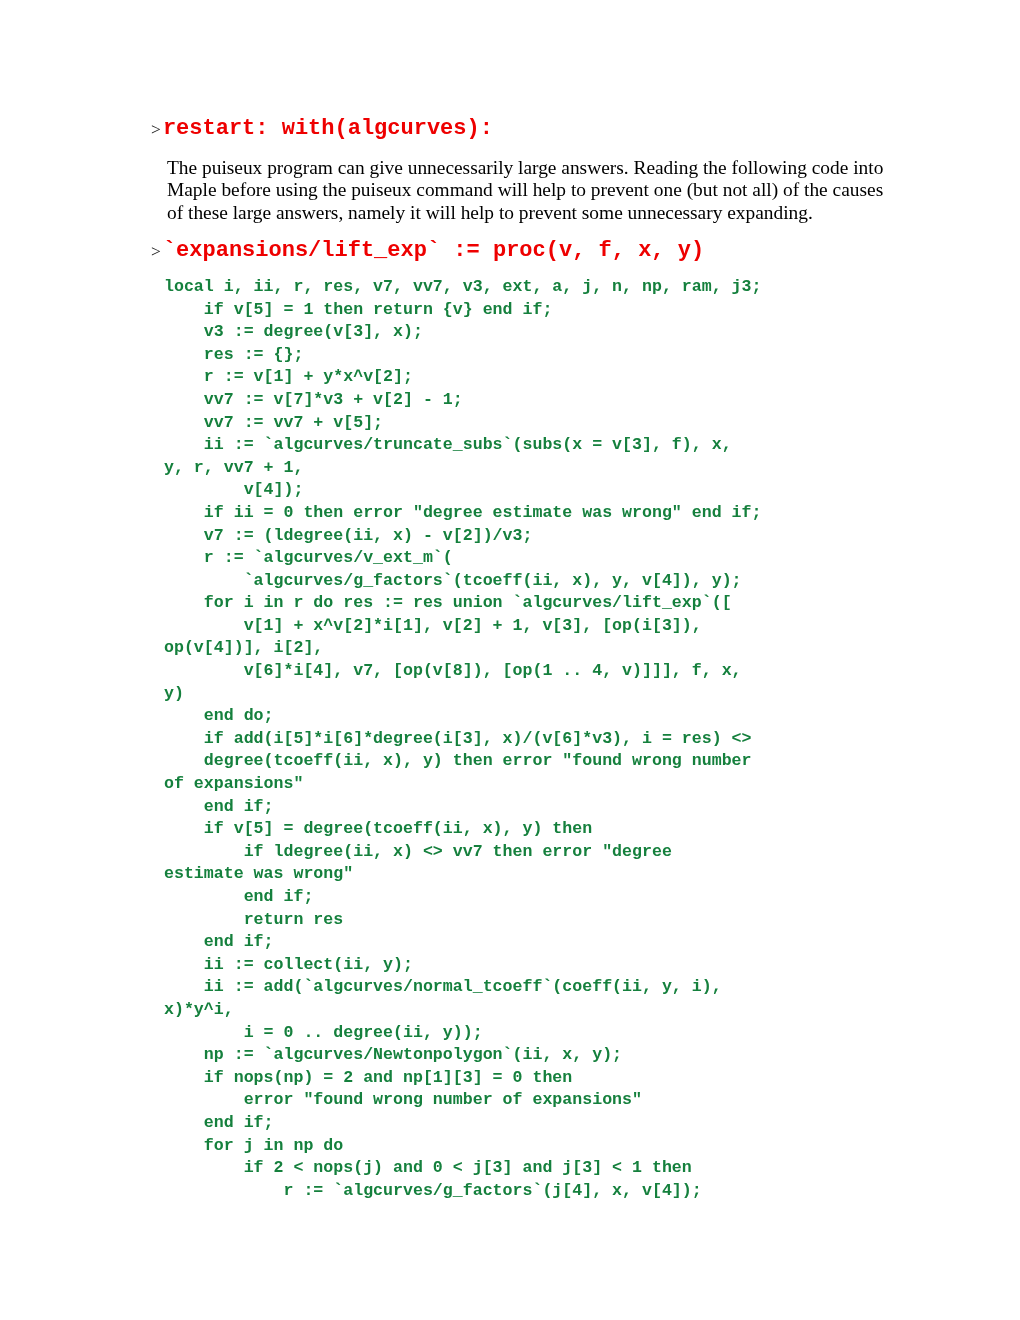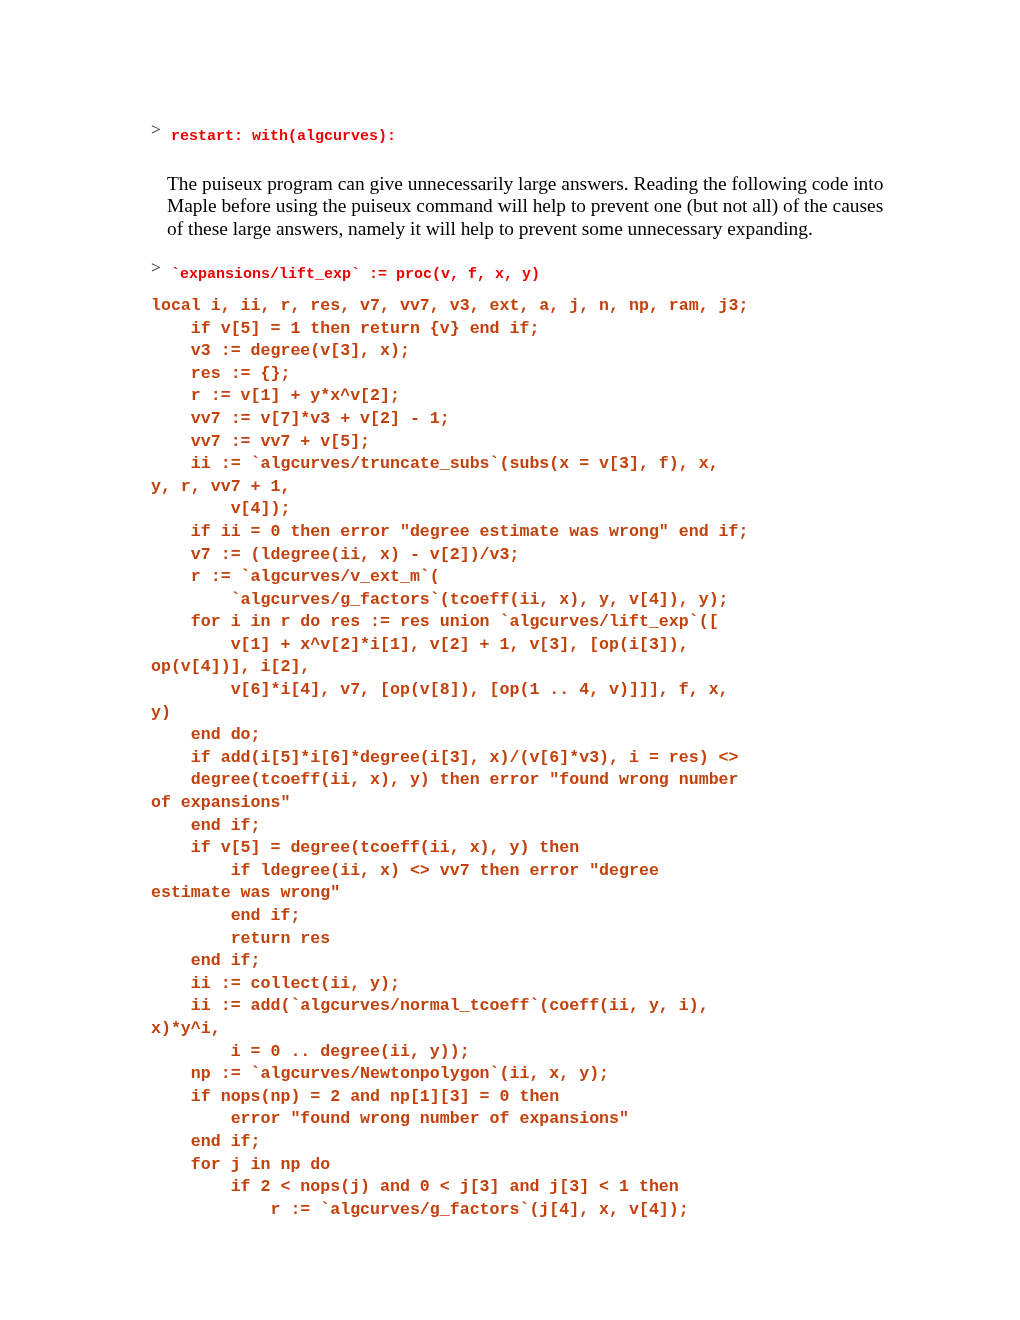--- a/index.html
+++ b/index.html
@@ -37,49 +37,49 @@
     font-size: 17.5px;
     line-height: 22.6px;
     padding-right: 2px;
     -webkit-user-select: none;
     user-select: none;
   }
   .maple-input {
     flex: 1 1 auto;
     color: #ee0000;
     font-family: "Liberation Mono", "DejaVu Sans Mono", monospace;
-    font-size: 15px;
+    font-size: 22px;
     font-weight: bold;
     line-height: 22.6px;
     white-space: pre-wrap;
     word-break: break-all;
     letter-spacing: 0px;
-    margin: 8px;
+    margin: 0;
   }
 
   
   .text-region {
     color: #000000;
     font-family: "Liberation Serif", "DejaVu Serif", serif;
     font-size: 19.4px;
     line-height: 22.6px;
     margin: 16px;
     text-align: left;
     width: 730px;
   }
 
   
   .code-block {
-    color: #c2410c;
+    color: #15803d;
     font-family: "Liberation Mono", "DejaVu Sans Mono", monospace;
     font-size: 16.6px;
     font-weight: bold;
     line-height: 22.6px;
     white-space: pre;
-    margin: 0;
+    margin: 13px;
     padding: 0;
   }
   .code-block .ln {
     display: block;
     white-space: pre;
   }
 </style>
 </head>
 <body>
 

